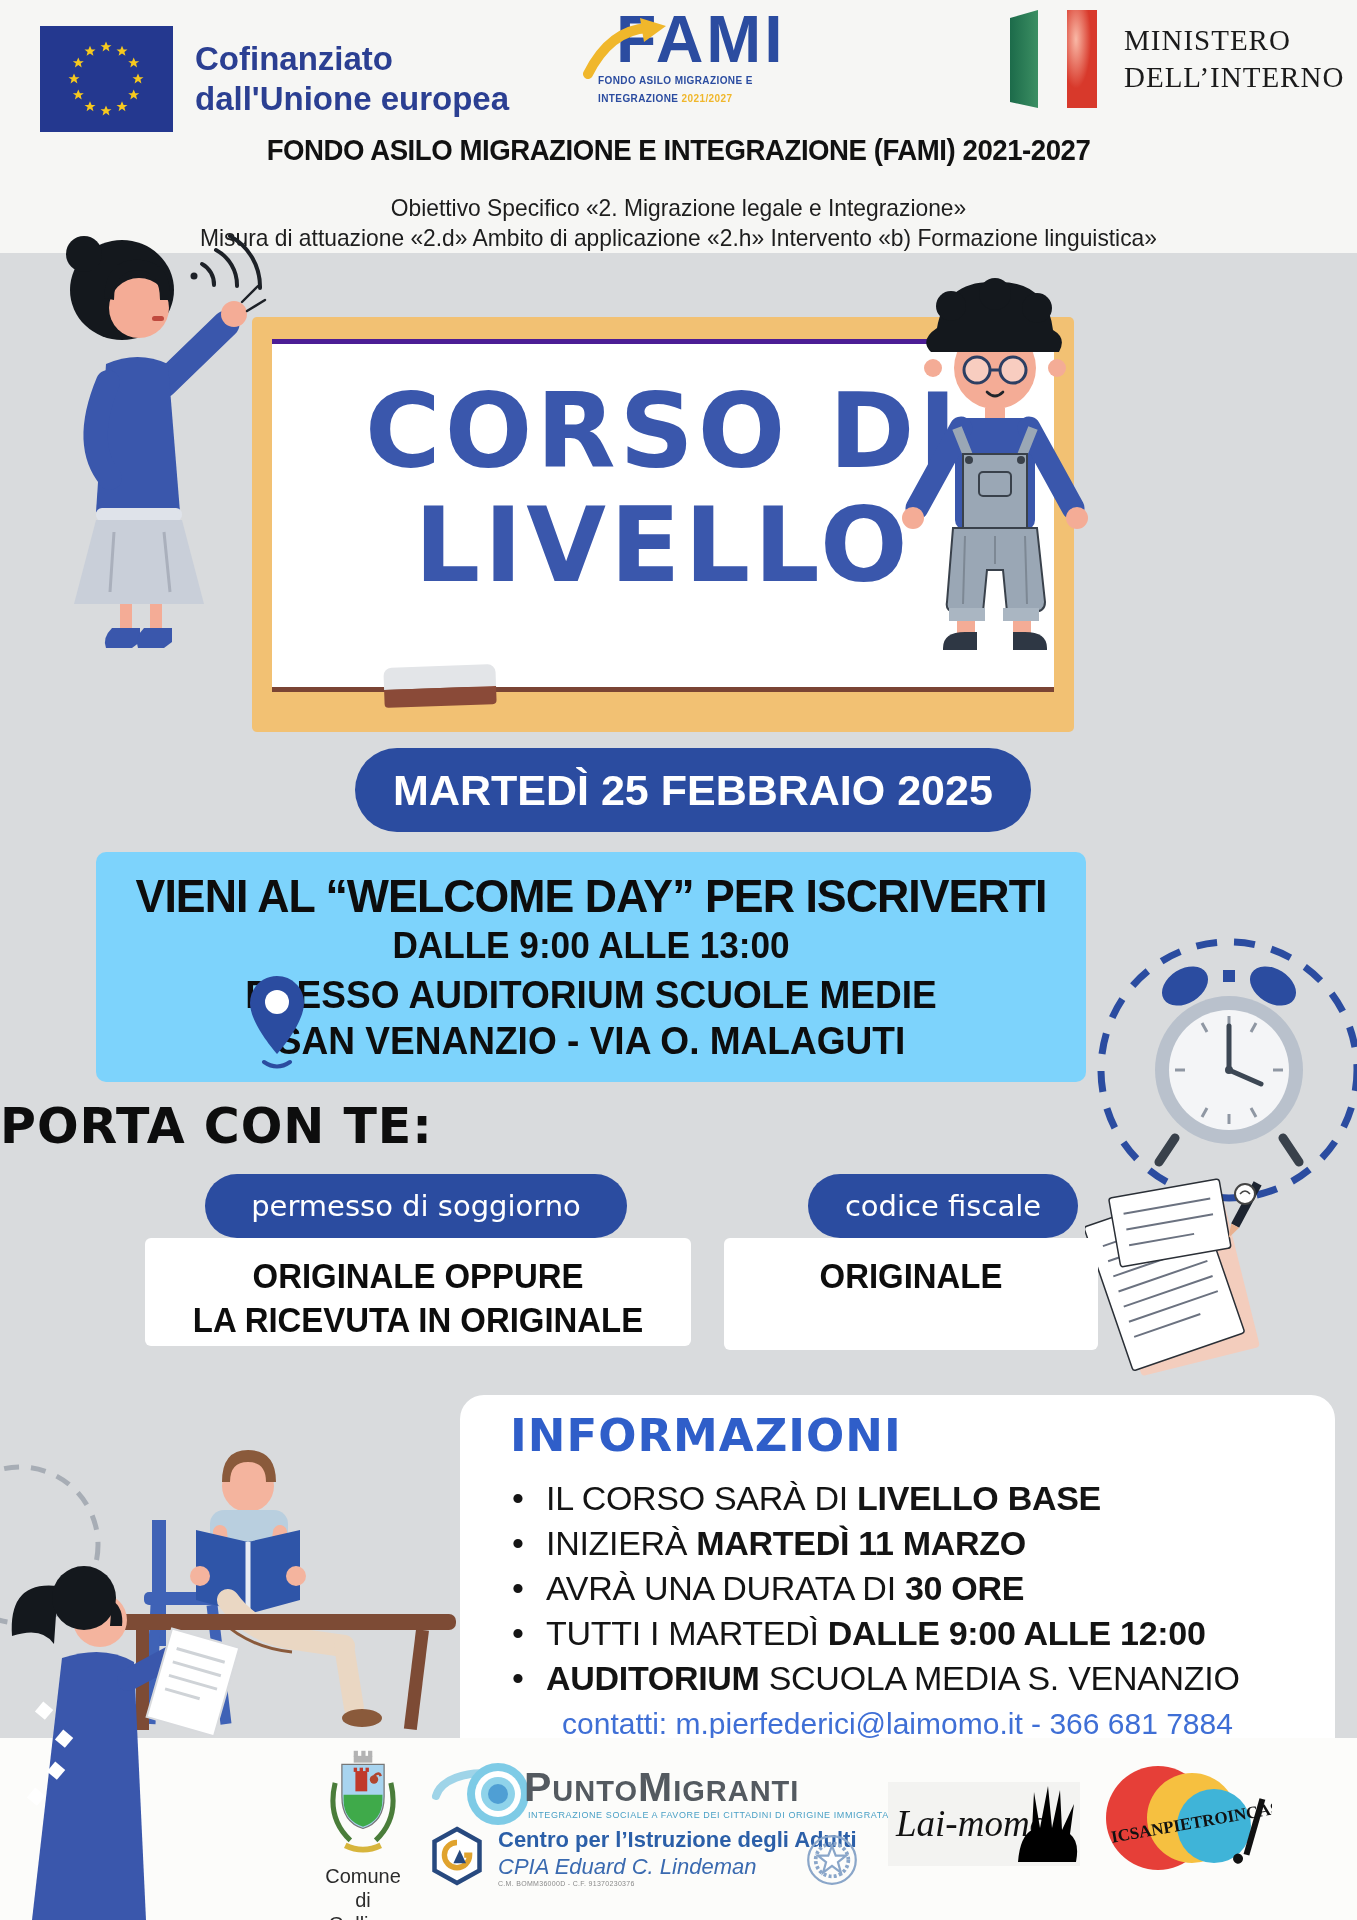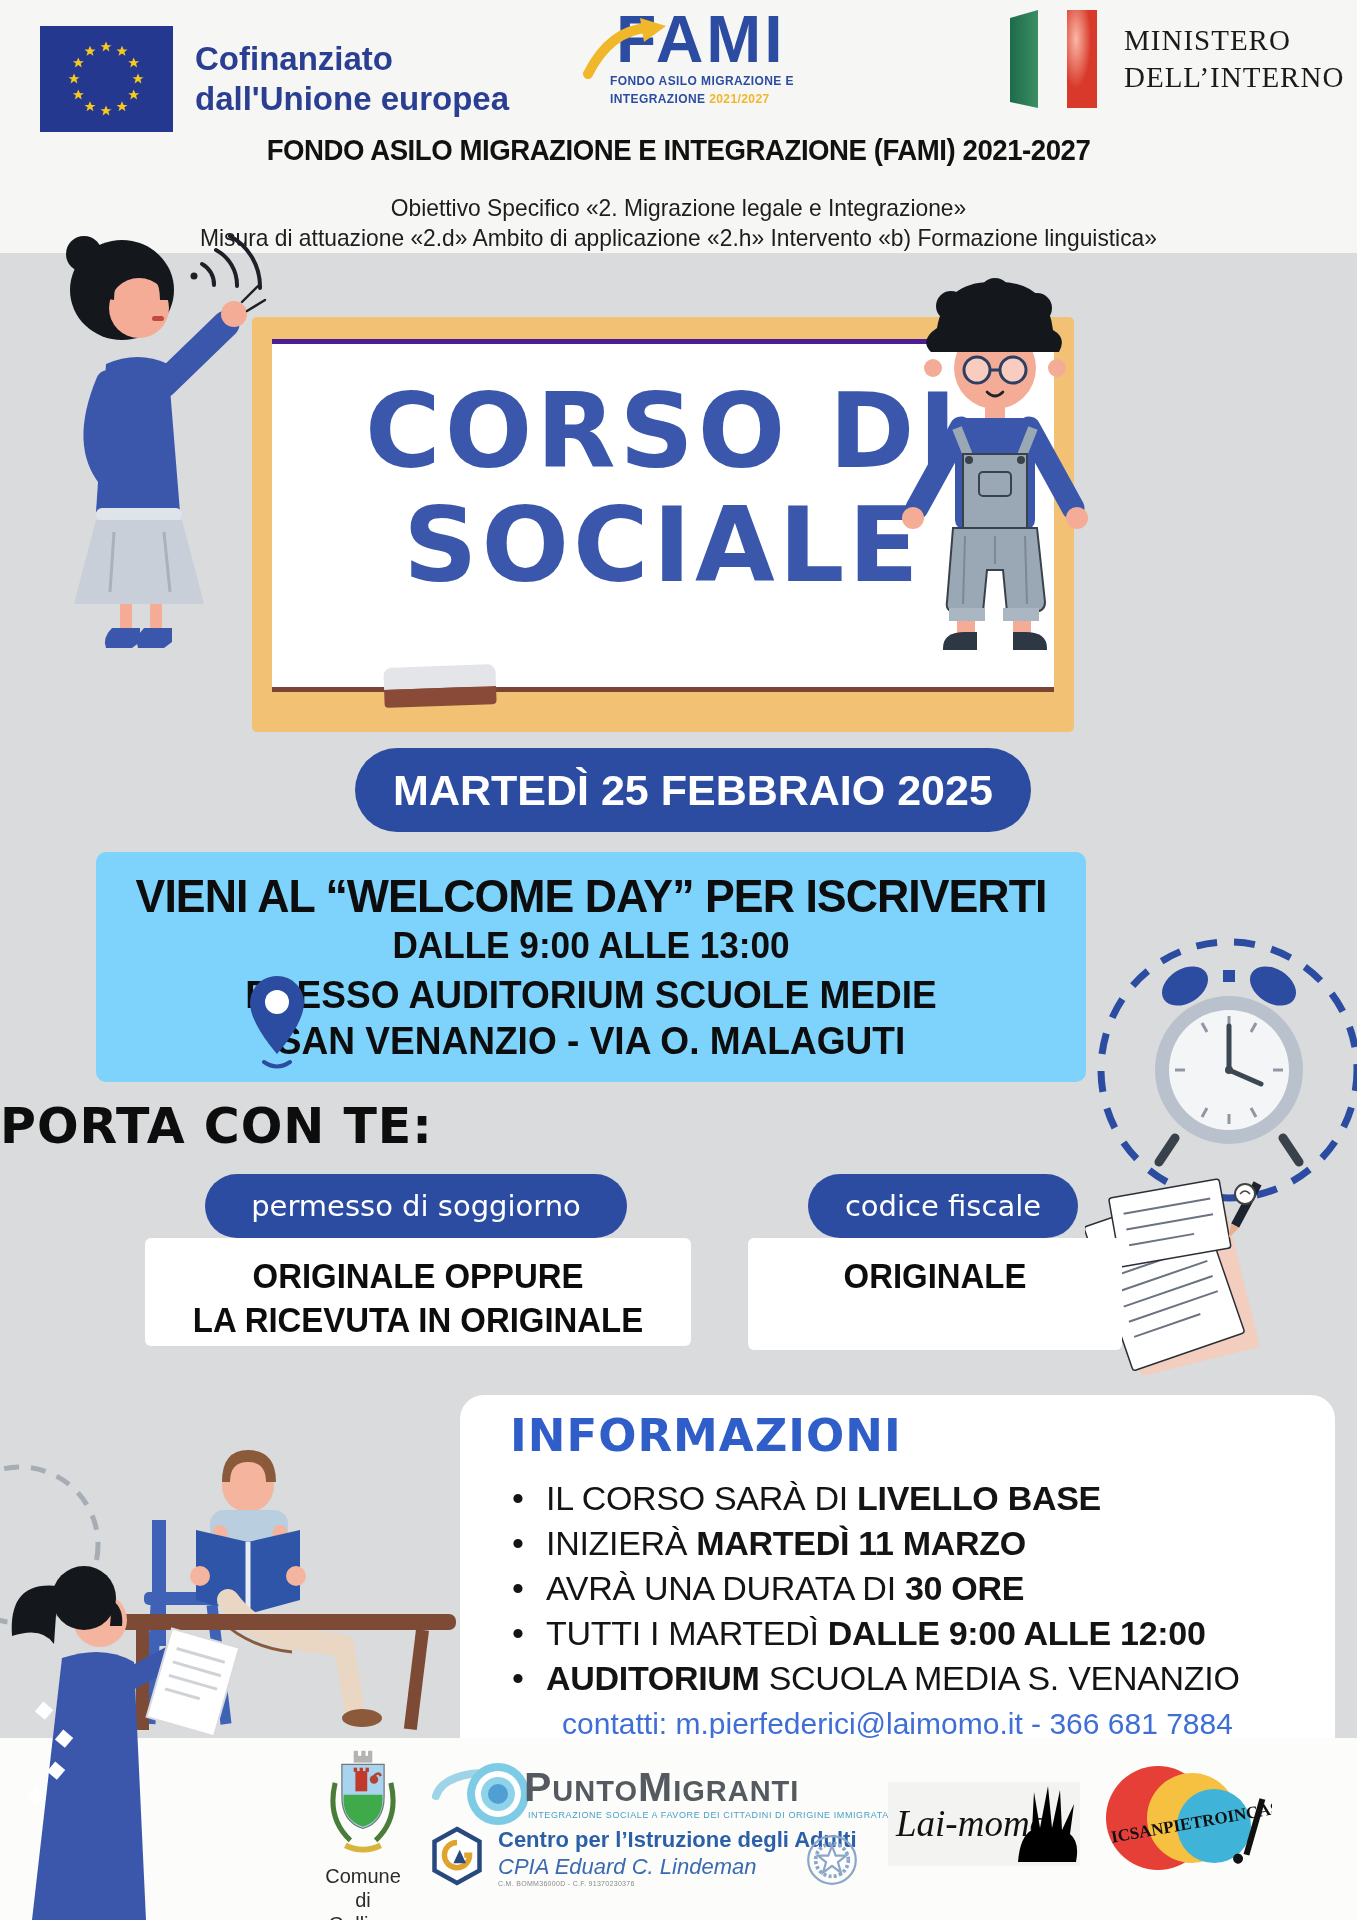--- a/index.html
+++ b/index.html
@@ -4,21 +4,21 @@
 <style>
   html,body{margin:0;padding:0;background:#888;}
   .poster{position:relative;width:1357px;height:1920px;background:#d9dbdd;overflow:hidden;
           font-family:"Liberation Sans",sans-serif;margin:0 auto;}
   
   .top-band{position:absolute;top:0;left:0;width:1357px;height:253px;background:#f6f6f4;z-index:1;}
   .eu-block{position:absolute;left:40px;top:26px;display:flex;align-items:center;justify-content:space-between;}
   .eu-text{margin-left:22px;color:#2b3f92;font-weight:bold;font-size:33px;line-height:40px;}
   .fami-block{position:absolute;left:598px;top:6px;width:260px;}
   .fami-acronym{position:relative;color:#2b4ca0;font-weight:bold;font-size:66px;line-height:66px;letter-spacing:3px;margin-left:18px;}
-  .fami-sub{color:#2b4ca0;font-weight:bold;font-size:12px;letter-spacing:.4px;line-height:18px;margin-left:12px;}
+  .fami-sub{color:#2b4ca0;font-weight:bold;font-size:10px;letter-spacing:.4px;line-height:18px;margin-left:0;}
   .fami-years{color:#f0b72b;}
   .min-block{position:absolute;left:1010px;top:10px;display:flex;align-items:center;}
   .min-text{margin-left:24px;font-family:"Liberation Serif",serif;color:#1b1b1b;font-size:29px;line-height:37px;letter-spacing:1px;}
   .program-title{position:absolute;top:133px;left:0;width:100%;text-align:center;font-size:30px;
                  font-weight:bold;color:#111;transform:scaleX(.92);letter-spacing:-.5px;}
   .obj-line{position:absolute;top:194px;left:0;width:100%;text-align:center;font-size:24px;color:#1d1d1d;transform:scaleX(.95);}
   .mis-line{position:absolute;top:224px;left:0;width:100%;text-align:center;font-size:24px;color:#1d1d1d;transform:scaleX(.95);}
   
   .board{position:absolute;left:252px;top:317px;width:822px;height:415px;background:#f2c173;border-radius:5px;z-index:1;}
   .board-inner{position:absolute;left:20px;right:20px;top:22px;bottom:40px;background:#ffffff;
@@ -41,21 +41,21 @@
   .w-line4{margin-top:2px;text-align:center;font-size:39px;transform:scaleX(.95);}
   .pin{position:absolute;left:152px;top:122px;}
   .porta-heading{position:absolute;top:1098px;left:0;width:100%;text-align:left;z-index:2;
                  font-family:"DejaVu Sans",sans-serif;font-weight:bold;font-size:49px;color:#0d0d0d;letter-spacing:1px;}
   .doc-pill{position:absolute;height:64px;background:#2b4ca0;border-radius:34px;color:#fff;z-index:3;
             display:flex;align-items:center;justify-content:center;font-family:"DejaVu Sans",sans-serif;font-size:29px;}
   .pill-left{left:205px;top:1174px;width:422px;}
   .pill-right{left:808px;top:1174px;width:270px;}
   .doc-box{position:absolute;background:#fff;border-radius:6px;z-index:2;}
   .box-left{left:145px;top:1238px;width:546px;height:108px;}
-  .box-right{left:748px;top:1238px;width:374px;height:112px;}
+  .box-right{left:724px;top:1238px;width:374px;height:112px;}
   .doc-box .t1{margin-top:18px;text-align:center;font-size:35px;transform:scaleX(.94);}
   .doc-box .t2{margin-top:4px;text-align:center;font-size:35px;transform:scaleX(.94);}
   
   .info-box{position:absolute;left:460px;top:1395px;width:875px;height:378px;background:#fff;border-radius:24px;z-index:2;}
   .info-heading{margin:14px 0 0 50px;font-family:"DejaVu Sans",sans-serif;font-weight:bold;
                 font-size:45px;color:#2f5ec9;letter-spacing:1px;}
   .info-list{list-style:none;margin:14px 0 0 52px;padding:0;}
   .info-list li{font-size:34px;color:#141414;letter-spacing:-.3px;line-height:45px;display:flex;}
   .info-list .dot{width:34px;color:#141414;}
   .info-list b{font-weight:bold;}
@@ -172,21 +172,21 @@
 
     <div class="program-title">FONDO ASILO MIGRAZIONE E INTEGRAZIONE (FAMI) 2021-2027</div>
     <div class="obj-line">Obiettivo Specifico «2. Migrazione legale e Integrazione»</div>
     <div class="mis-line">Misura di attuazione «2.d» Ambito di applicazione «2.h» Intervento «b) Formazione linguistica»</div>
   </div>
 
   <div class="board">
     <div class="board-inner">
       <div class="board-title">
         <div>CORSO DI</div>
-        <div>SOCIALE</div>
+        <div>LIVELLO</div>
       </div>
     </div>
     <div class="eraser">
         <div class="top"></div>
         <div class="bot"></div>
       </div>
   </div>
 
   <svg class="figure" style="left:44px;top:212px;" width="250" height="436" viewBox="0 0 250 436">
     <g stroke="#1d2127" stroke-width="4" fill="none" stroke-linecap="round">

